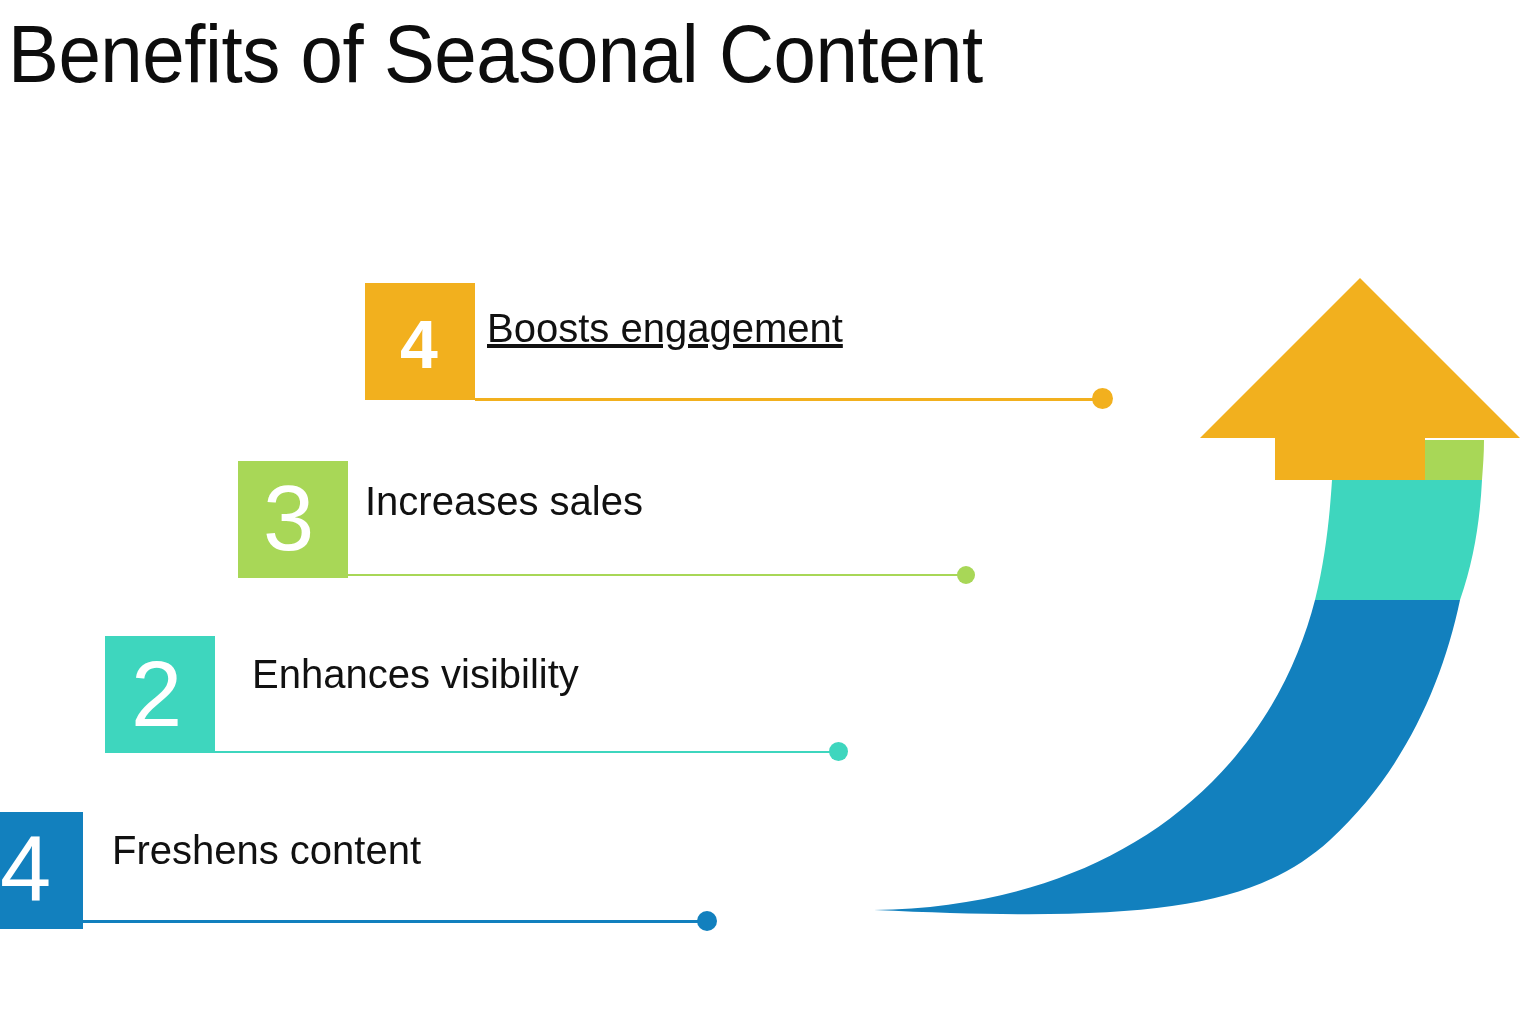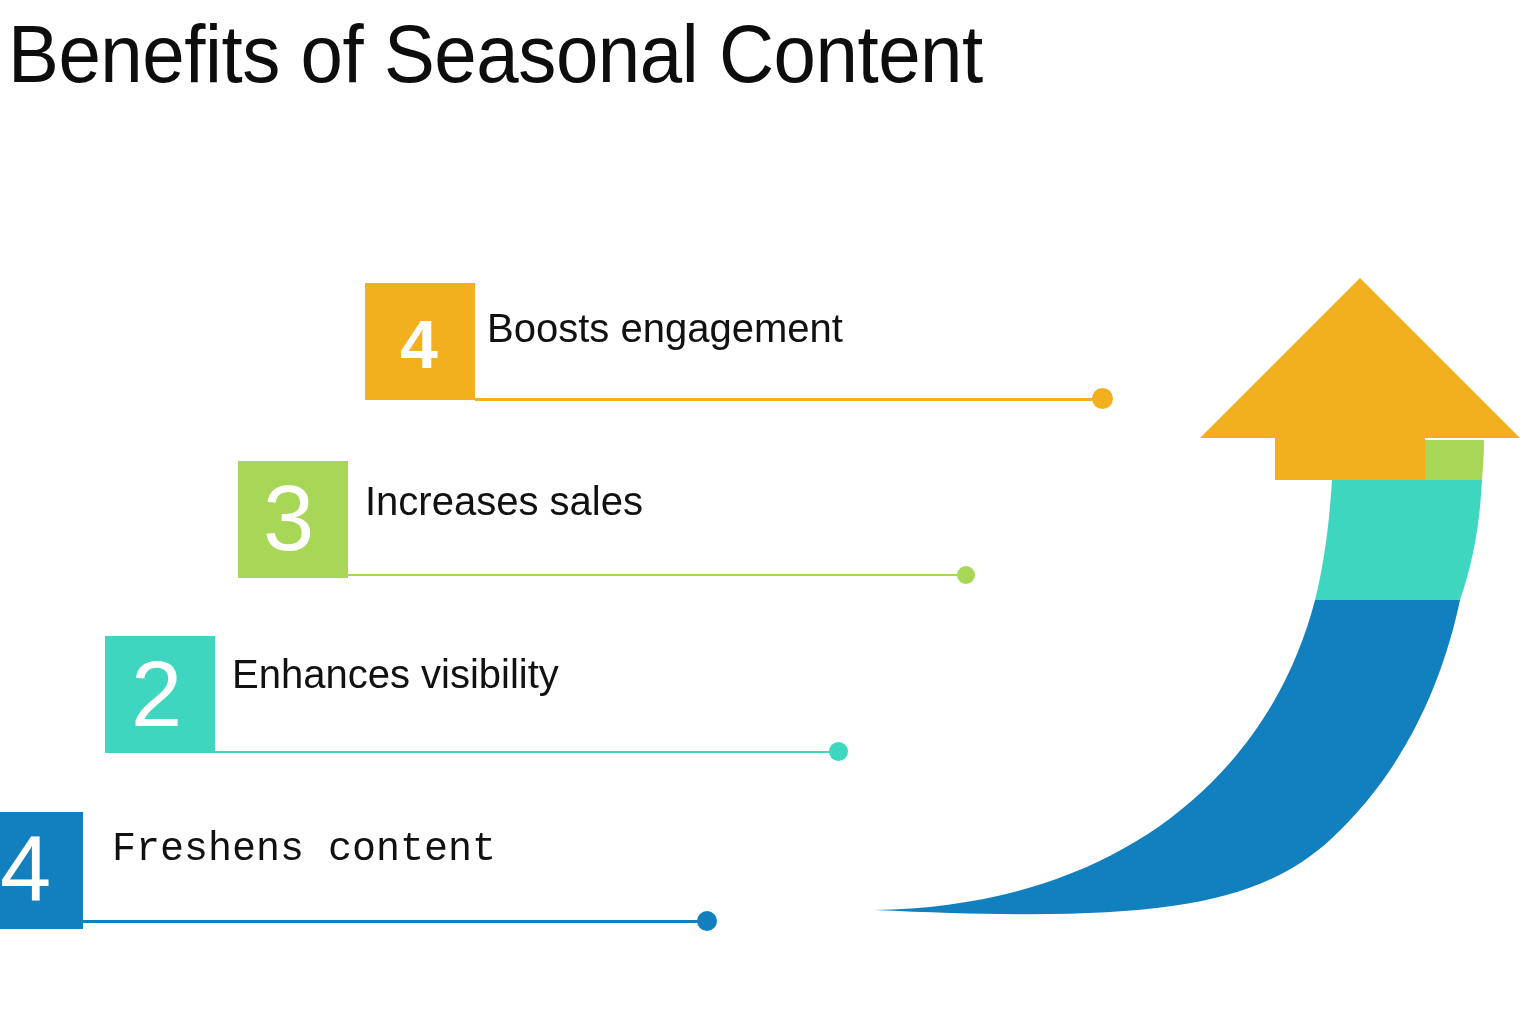--- a/index.html
+++ b/index.html
@@ -98,42 +98,42 @@
     border-top-style: solid;
   }
   .dot {
     position: absolute;
     border-radius: 50%;
   }
 
   
   #row-gold .num-box   { left: 365px; top: 283px; background: #F2B01E; }
   #row-gold .num       { left: 400px; top: 310px; }
-  #row-gold .row-label { left: 487px; top: 304px; }
+  #row-gold .row-label { left: 487px; top: 304px; text-decoration: underline; }
   #row-gold .connector { left: 475px; top: 398px; width: 627px; border-top-width: 3px; border-top-color: #F2B01E; }
   #row-gold .dot       { left: 1092px; top: 388px; width: 21px; height: 21px; background: #F2B01E; }
 
   
   #row-green .num-box   { left: 238px; top: 461px; background: #A8D757; }
   #row-green .num       { left: 263px; top: 472px; }
   #row-green .row-label { left: 365px; top: 477px; text-align: right; }
   #row-green .connector { left: 348px; top: 574px; width: 620px; border-top-width: 2px; border-top-color: #A8D757; }
   #row-green .dot       { left: 957px; top: 566px; width: 18px; height: 18px; background: #A8D757; }
 
   
   #row-teal .num-box   { left: 105px; top: 636px; background: #3ED6BE; }
   #row-teal .num       { left: 131px; top: 648px; }
-  #row-teal .row-label { left: 232px; top: 650px; }
+  #row-teal .row-label { left: 252px; top: 650px; }
   #row-teal .connector { left: 215px; top: 751px; width: 625px; border-top-width: 2px; border-top-color: #3ED6BE; }
   #row-teal .dot       { left: 829px; top: 742px; width: 19px; height: 19px; background: #3ED6BE; }
 
   
   #row-blue .num-box   { left: -27px; top: 812px; width: 110px; background: #1280BE; }
   #row-blue .num       { left: 0px; top: 822px; }
-  #row-blue .row-label { left: 112px; top: 826px; font-family: Liberation Mono, monospace; }
+  #row-blue .row-label { left: 112px; top: 826px; }
   #row-blue .connector { left: 83px; top: 920px; width: 624px; border-top-width: 3px; border-top-color: #1280BE; }
   #row-blue .dot       { left: 697px; top: 911px; width: 20px; height: 20px; background: #1280BE; }
 </style>
 </head>
 <body>
 
 <div id="slide">
 
   <div class="title">Benefits of Seasonal Content</div>
 

